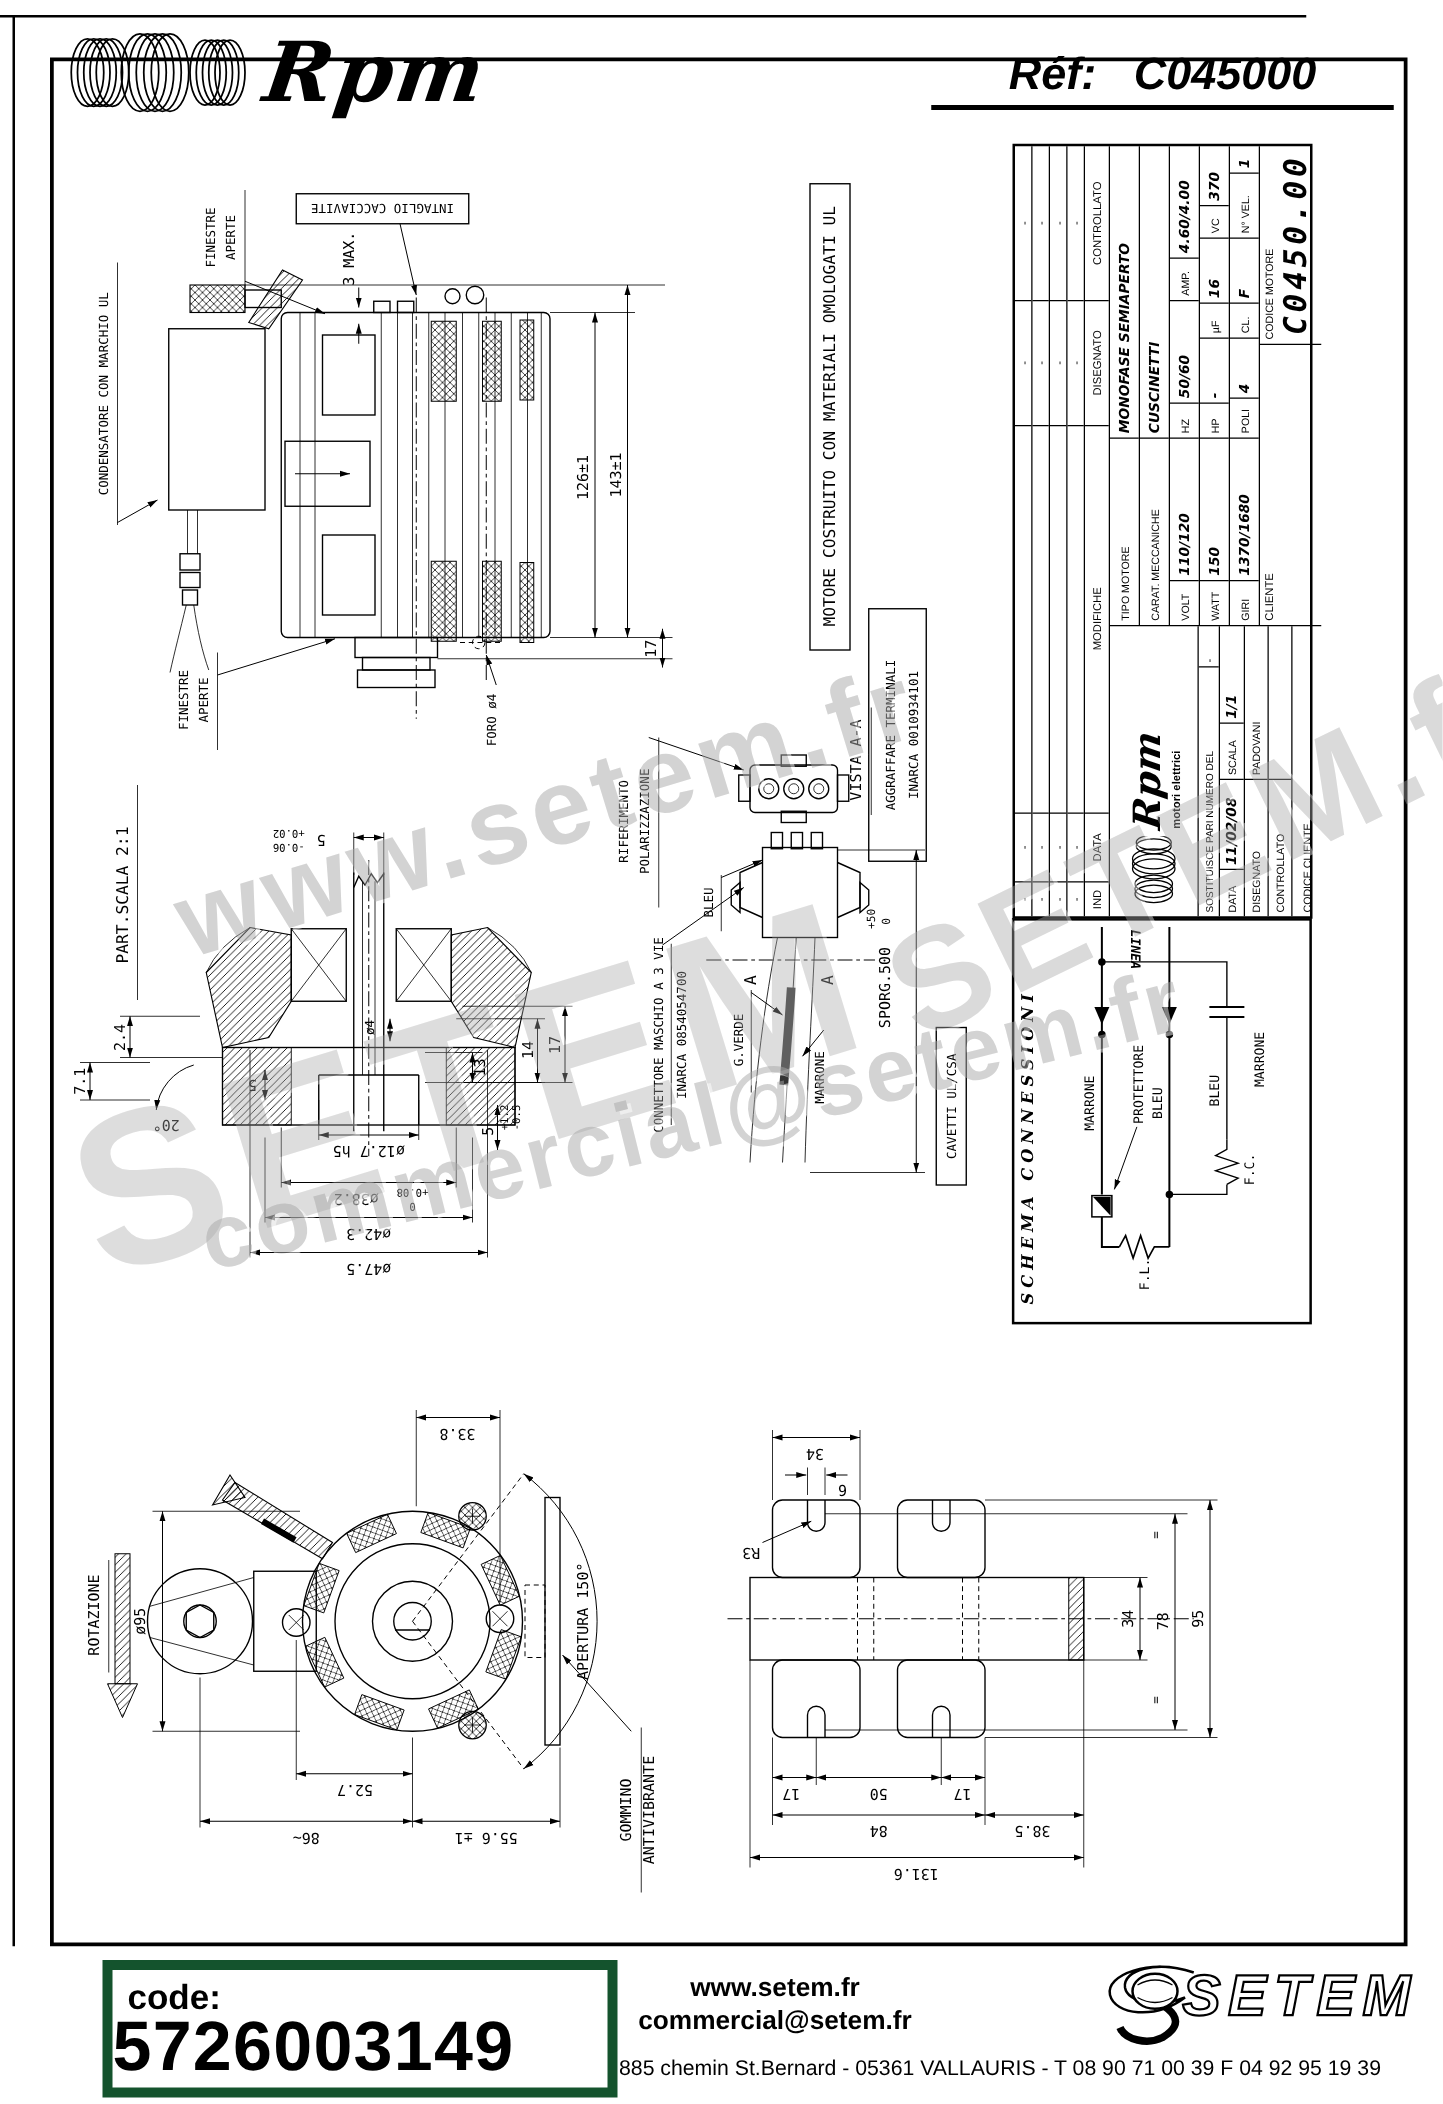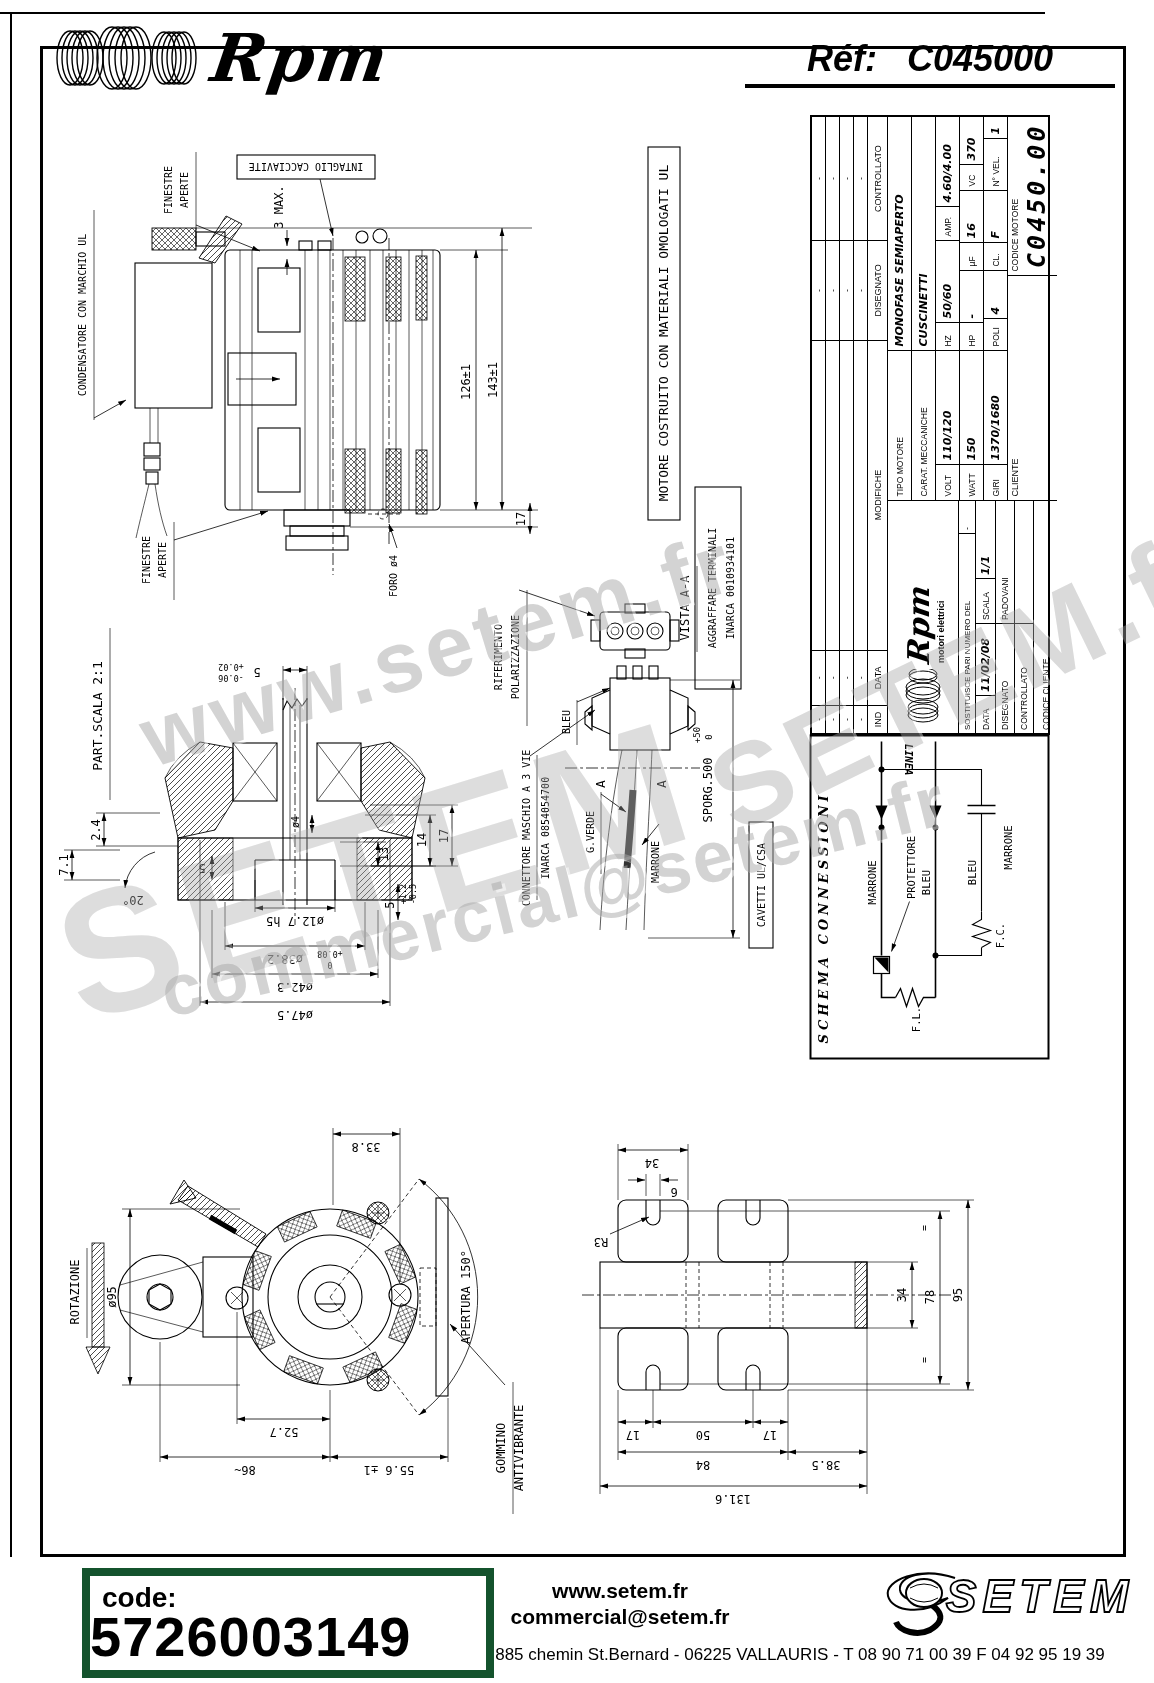--- a/index.html
+++ b/index.html
@@ -588,13 +588,13 @@
 <div class="wm wm4">SETEM.fr</div>
 
 <div class="codebox">
   <div class="code-label">code:</div>
   <div class="code-value">5726003149</div>
 </div>
 <div class="site">
   <div>www.setem.fr</div>
   <div>commercial@setem.fr</div>
 </div>
-<div class="addr">885 chemin St.Bernard  -  06225 VALLAURIS  -  T 08 90 71 00 39   F 04 92 95 19 39</div>
+<div class="addr">885 chemin St.Bernard  -  05361 VALLAURIS  -  T 08 90 71 00 39   F 04 92 95 19 39</div>
 
 </body></html>

